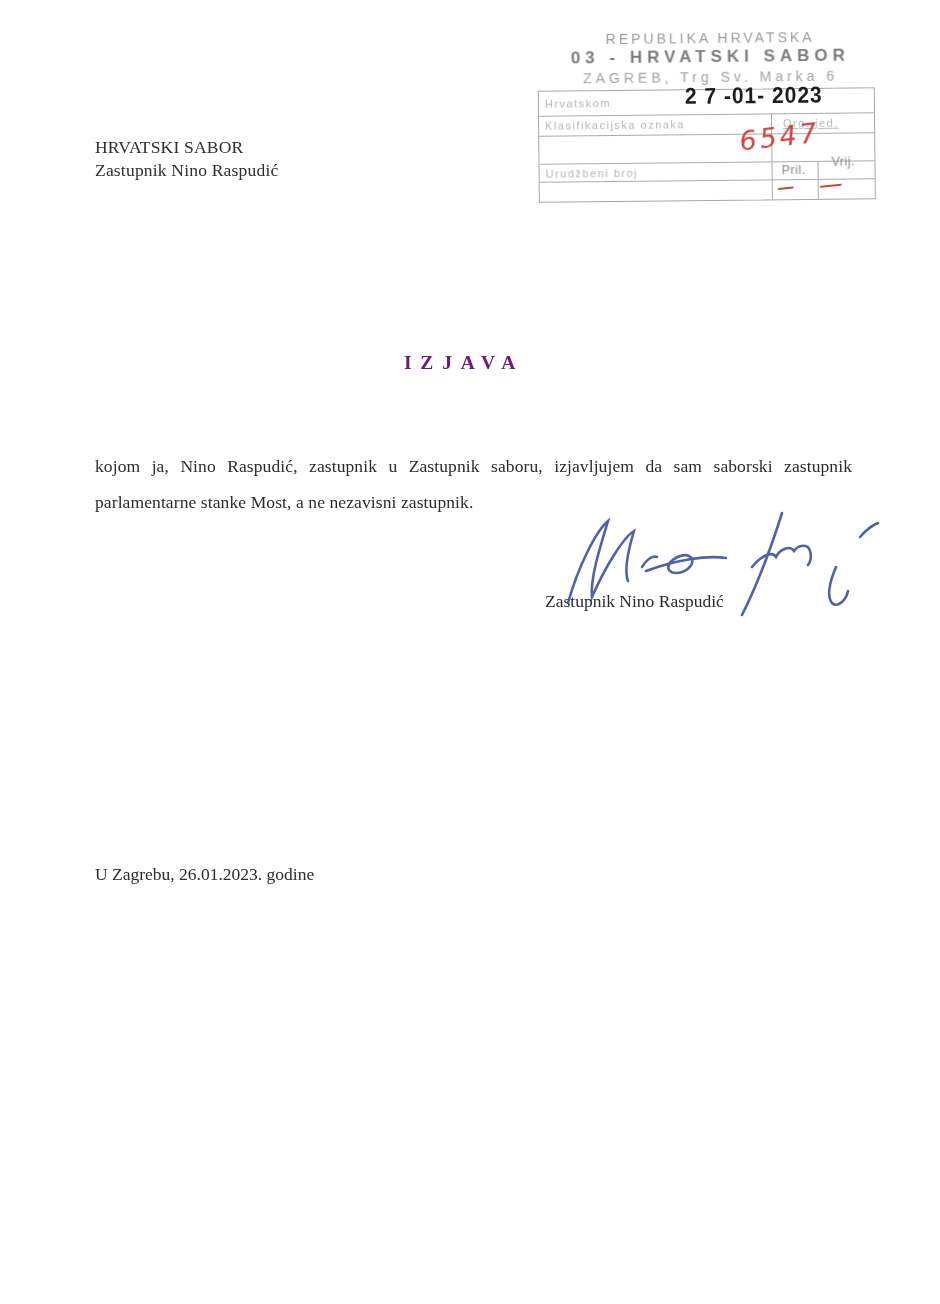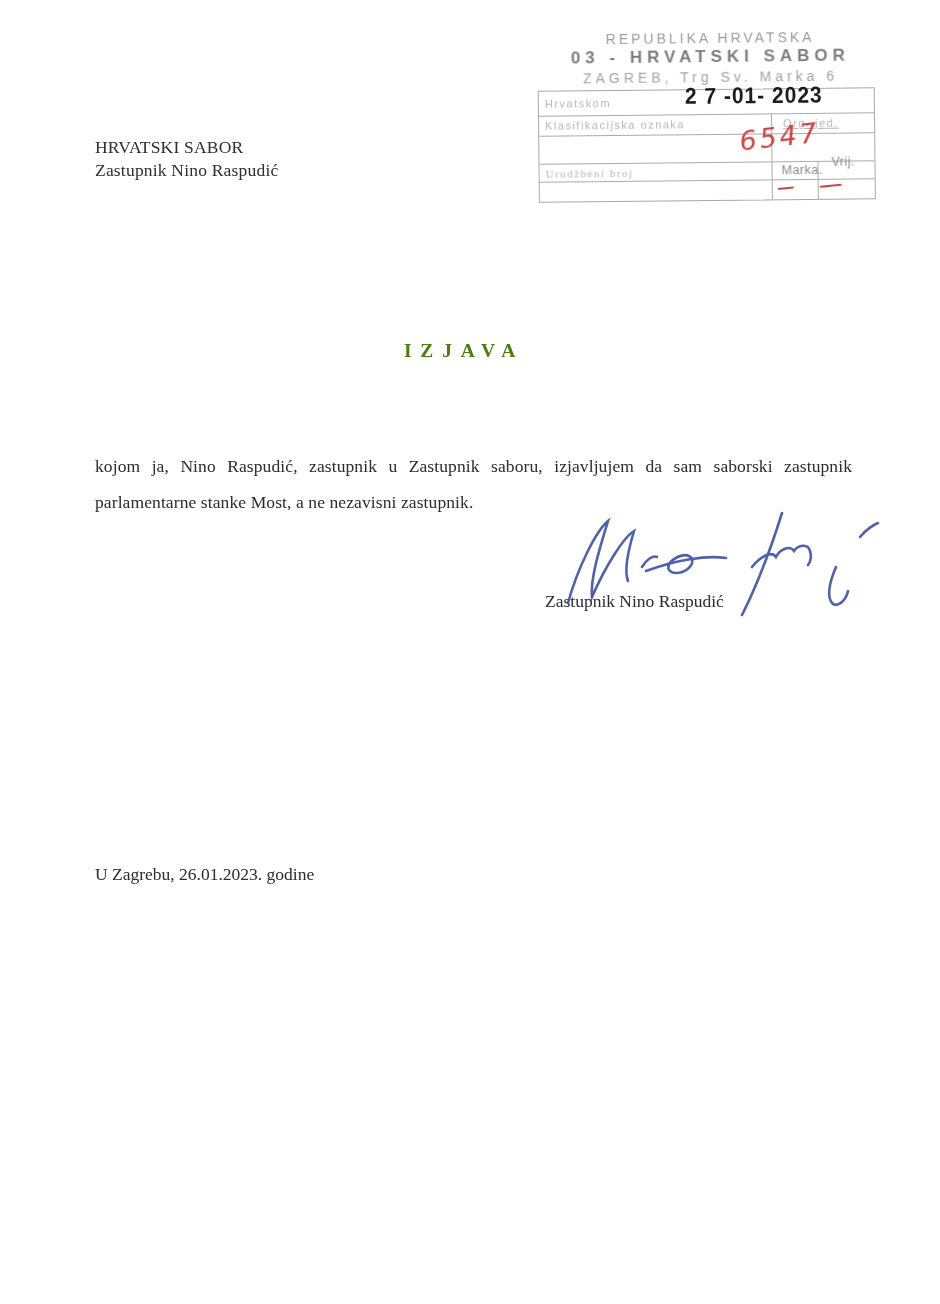--- a/index.html
+++ b/index.html
@@ -65,22 +65,22 @@
   .hand-dash{
     position:absolute;height:0;border-top:2.5px solid #cc4444;
     border-radius:2px;transform:rotate(-5deg);filter:blur(.2px);
   }
   
   .recipient{
     position:absolute;left:497px;top:249px;
     font-size:17.5px;color:#26262b;letter-spacing:.4px;white-space:nowrap;
   }
   .title{
-    position:absolute;left:404px;top:340px;
-    font-size:19.5px;font-weight:bold;letter-spacing:.45em;color:#4d7c0f;
+    position:absolute;left:404px;top:352px;
+    font-size:19.5px;font-weight:bold;letter-spacing:.45em;color:#701a75;
     white-space:nowrap;
   }
   .body-par{
     position:absolute;left:95px;top:448px;width:757px;
     font-size:17.5px;line-height:36px;color:#2b2b30;
     text-align:justify;letter-spacing:.1px;
   }
   .signature-wrap{position:absolute;left:530px;top:505px;width:390px;height:120px;}
   .signature-label{
     position:absolute;left:15px;top:86px;
@@ -112,23 +112,23 @@
       <div class="hline" style="top:24px"></div>
       <div class="hline" style="top:44px"></div>
       <div class="hline" style="top:72px;left:0;"></div>
       <div class="hline" style="top:90px"></div>
       <div class="vline" style="left:232px;top:24px;bottom:0;"></div>
       <div class="vline" style="left:278px;top:72px;bottom:0;"></div>
 
       <div class="faded-label" style="left:6px;top:6px;">Hrvatskom</div>
       <div class="faded-label" style="left:6px;top:28px;">Klasifikacijska oznaka</div>
       <div class="faded-label" style="left:244px;top:28px;text-decoration:underline;">Org. jed.</div>
-      <div class="faded-label" style="left:6px;top:76px;font-family:Liberation Serif, serif;">Urudžbeni broj</div>
+      <div class="faded-label" style="left:6px;top:76px;">Urudžbeni broj</div>
 
-      <div class="col-label" style="left:242px;top:74px;">Marka.</div>
+      <div class="col-label" style="left:242px;top:74px;">Pril.</div>
       <div class="col-label" style="left:292px;top:66px;">Vrij.</div>
 
       <div class="date-stamp">2 7 -01- 2023</div>
 
       <div class="hand-number">6547</div>
 
       <div class="hand-dash" style="left:238px;top:98px;width:16px;"></div>
       <div class="hand-dash" style="left:280px;top:96px;width:22px;"></div>
     </div>
   </div>

